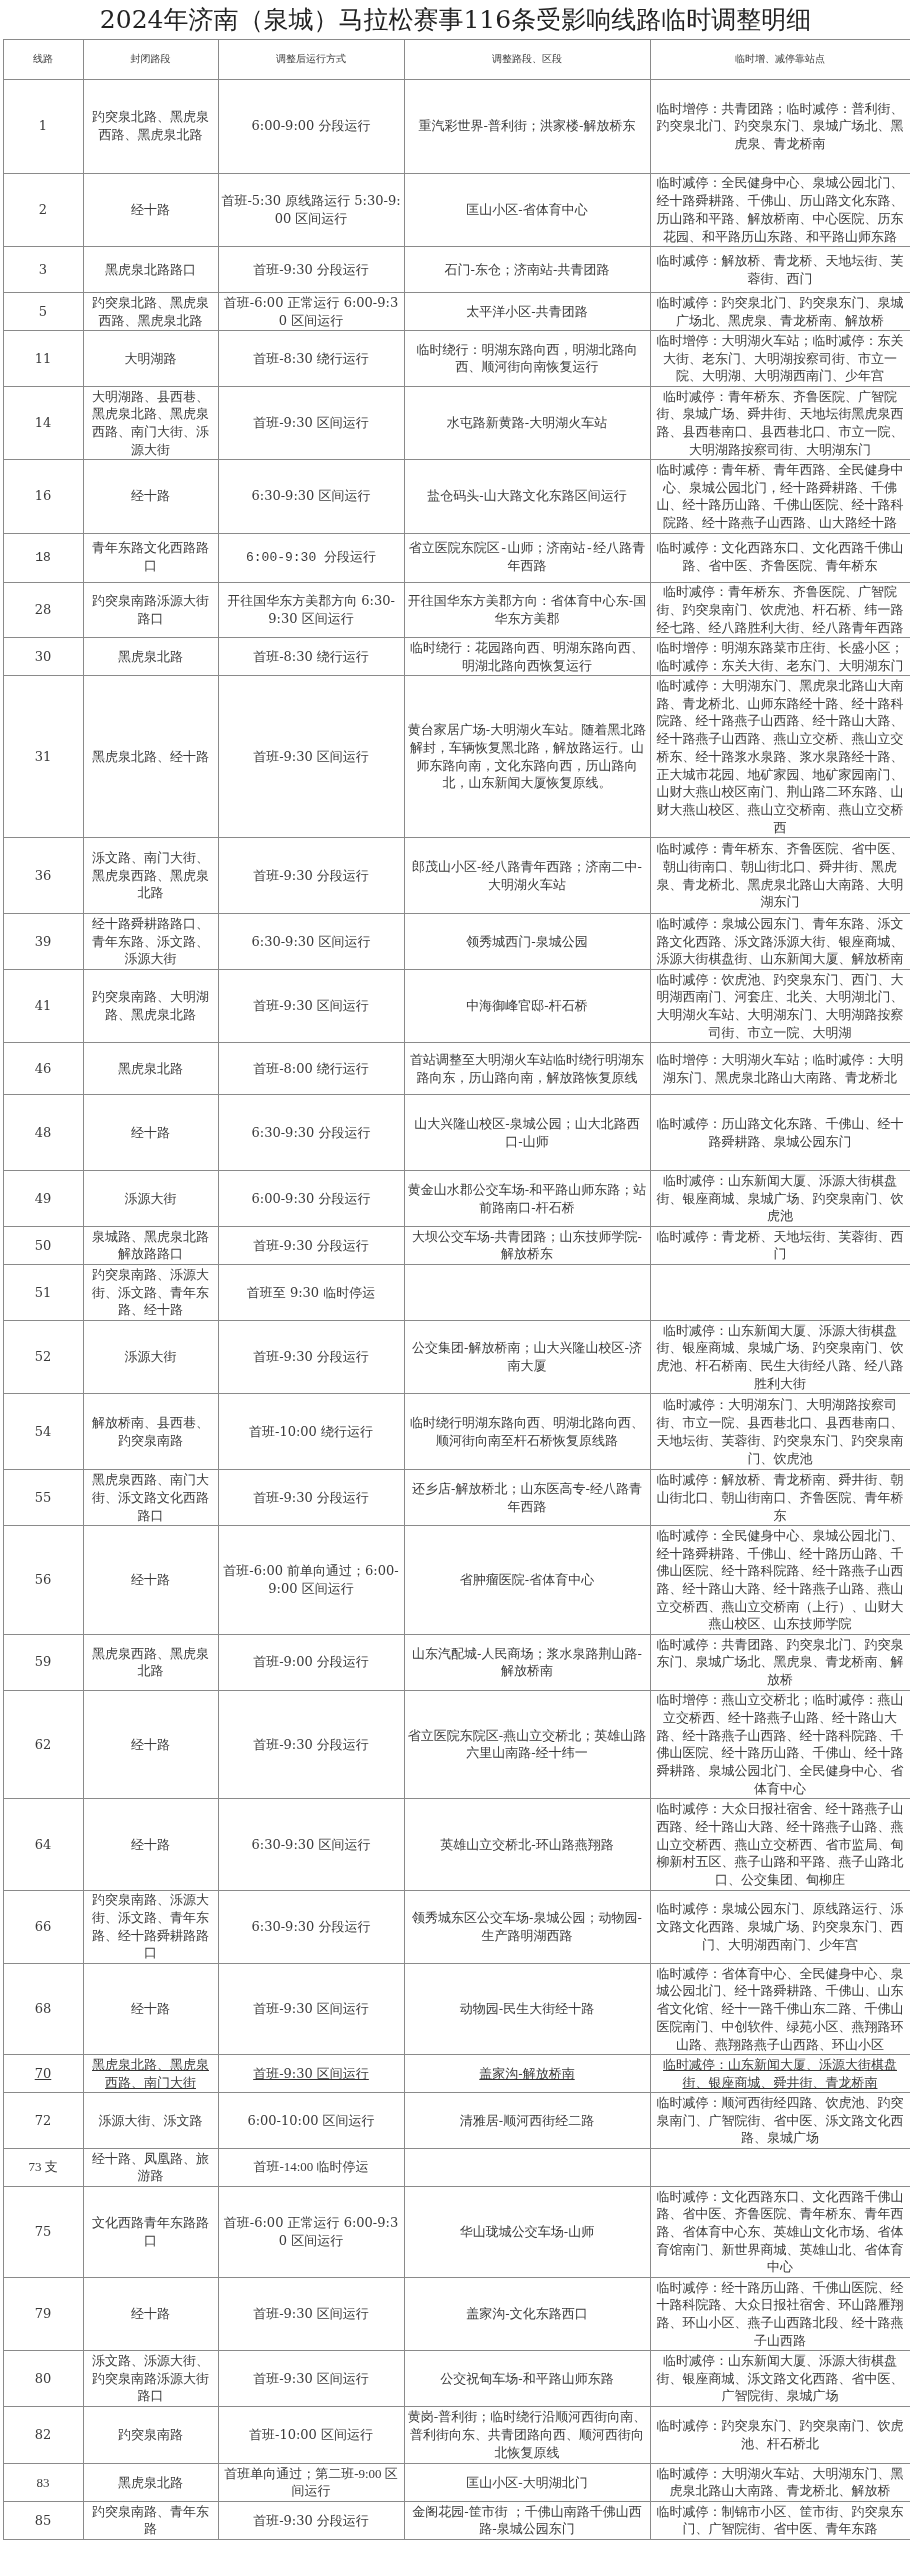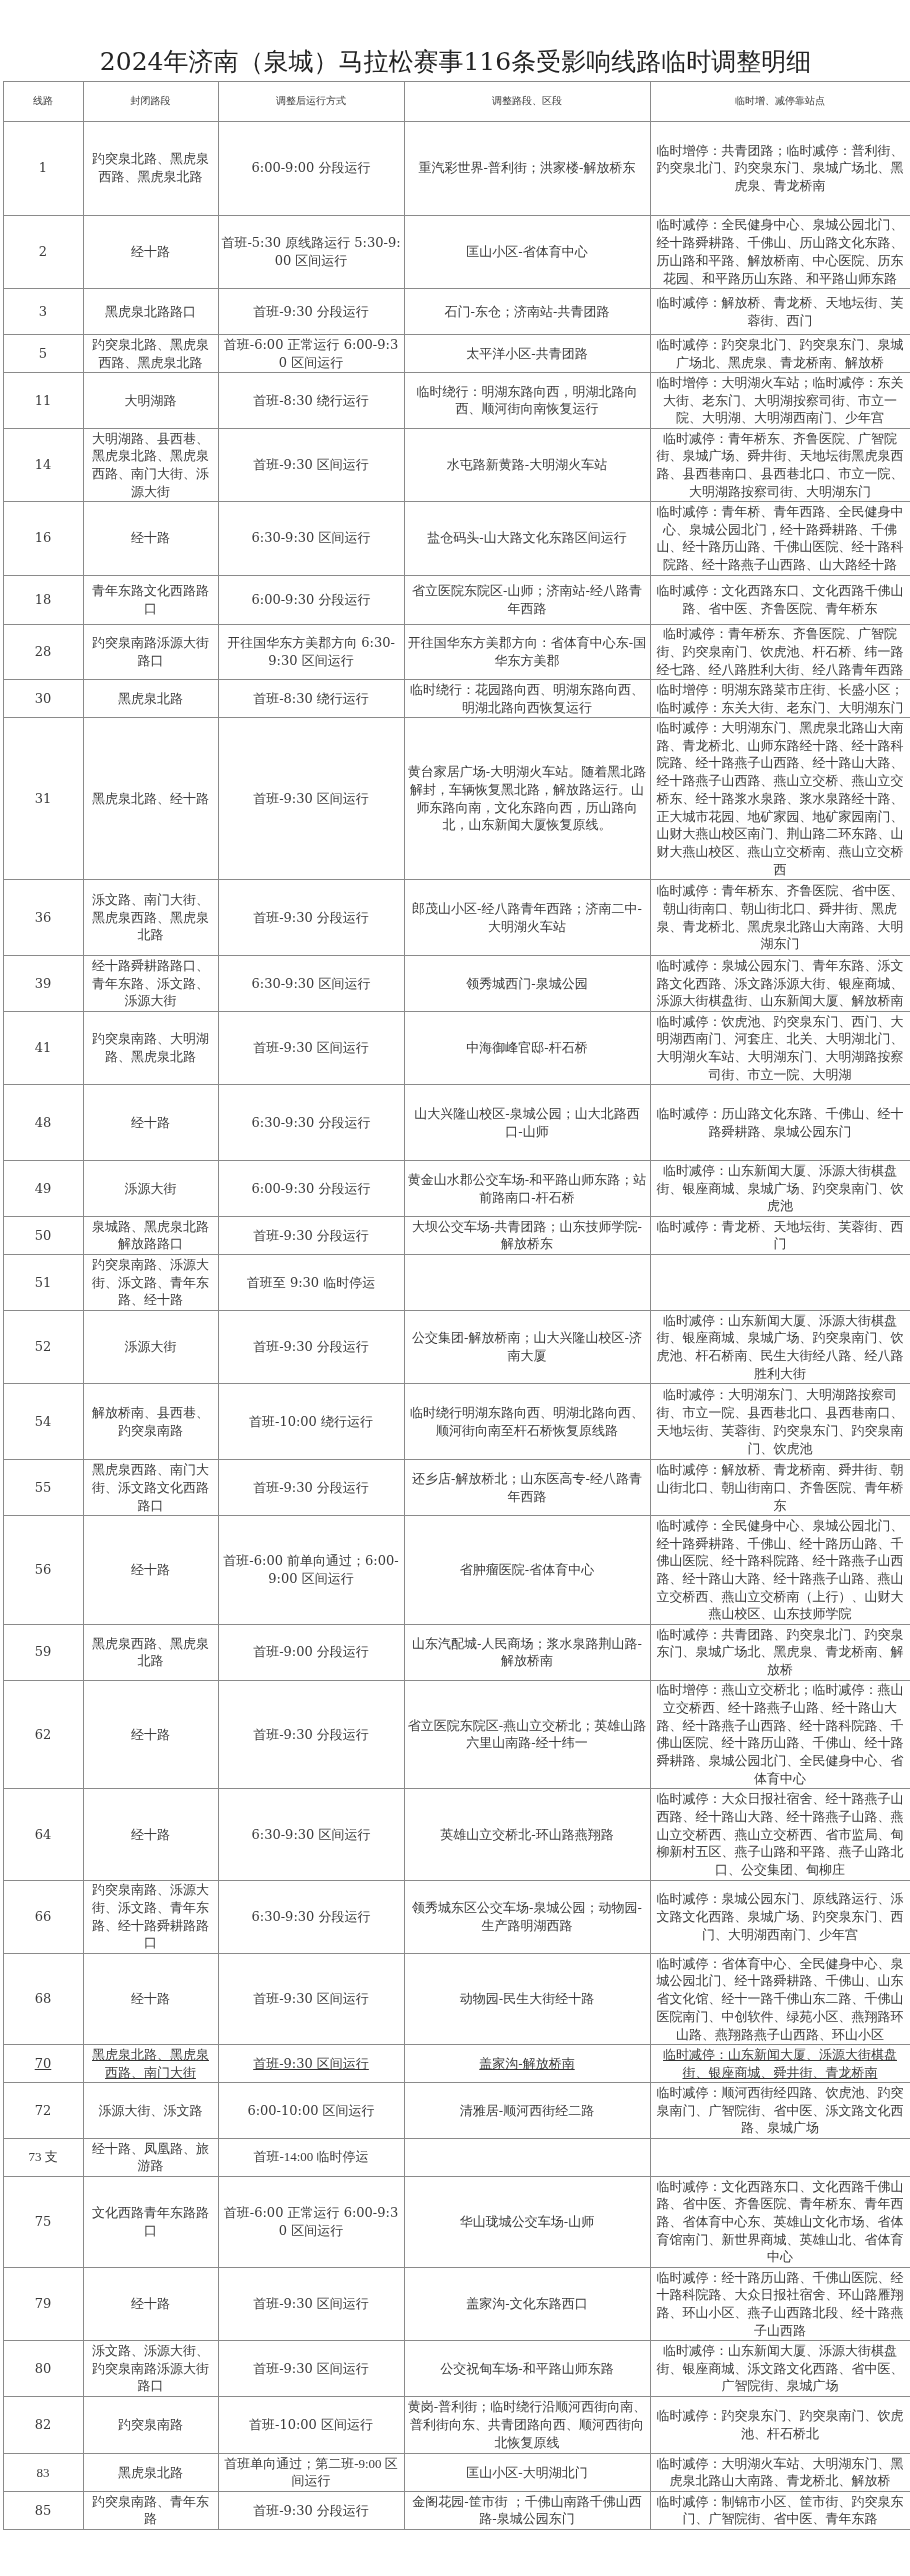--- a/index.html
+++ b/index.html
@@ -1,17 +1,17 @@
 <!DOCTYPE html>
 <html style="font-size:13.5px"><head>
 <meta charset="utf-8">
 <style>
   html, body { margin:0; padding:0; background:#ffffff; }
   body { width:911px; font-family:"DejaVu Serif", "Liberation Serif", serif; color:#333; }
-  .title { text-align:center; font-size:25px; height:39px; line-height:39px; padding-top:10px; color:#222; letter-spacing:0px;margin-top:32px; }
+  .title { text-align:center; font-size:25px; height:39px; line-height:39px; padding-top:0; color:#222; letter-spacing:0px; }
   table { border-collapse:collapse; margin-left:2.5px; width:906px; table-layout:fixed; }
   td, th { border:1.3px solid #8a8a8a; font-size:13px; line-height:17.7px; text-align:center; vertical-align:middle; padding:0.8px 2.5px; font-weight:normal; color:#3a3a3a; word-break:break-all; }
   th { height:37px; font-size:10px; }
   col.c1 { width:80px; } col.c2 { width:135px; } col.c3 { width:186px; } col.c4 { width:246px; } col.c5 { width:260px; }
 </style>
 </head>
 <body>
 
 <div class="title">2024年济南（泉城）马拉松赛事116条受影响线路临时调整明细</div>
 
@@ -75,21 +75,21 @@
         <td>水屯路新黄路-大明湖火车站</td>
         <td>临时减停：青年桥东、齐鲁医院、广智院街、泉城广场、舜井街、天地坛街黑虎泉西路、县西巷南口、县西巷北口、市立一院、大明湖路按察司街、大明湖东门</td>
       </tr>
       <tr style="height: 69px;">
         <td>16</td>
         <td>经十路</td>
         <td>6:30-9:30 区间运行</td>
         <td>盐仓码头-山大路文化东路区间运行</td>
         <td>临时减停：青年桥、青年西路、全民健身中心、泉城公园北门，经十路舜耕路、千佛山、经十路历山路、千佛山医院、经十路科院路、经十路燕子山西路、山大路经十路</td>
       </tr>
-      <tr style="height: 49px;">
+      <tr style="height: 49px; font-family: Liberation Mono, monospace;">
         <td>18</td>
         <td>青年东路文化西路路口</td>
         <td>6:00-9:30 分段运行</td>
         <td>省立医院东院区-山师；济南站-经八路青年西路</td>
         <td>临时减停：文化西路东口、文化西路千佛山路、省中医、齐鲁医院、青年桥东</td>
       </tr>
       <tr style="height: 52px;">
         <td>28</td>
         <td>趵突泉南路泺源大街路口</td>
         <td>开往国华东方美郡方向 6:30-9:30 区间运行</td>
@@ -123,20 +123,27 @@
         <td>6:30-9:30 区间运行</td>
         <td>领秀城西门-泉城公园</td>
         <td>临时减停：泉城公园东门、青年东路、泺文路文化西路、泺文路泺源大街、银座商城、泺源大街棋盘街、山东新闻大厦、解放桥南</td>
       </tr>
       <tr style="height: 70px;">
         <td>41</td>
         <td>趵突泉南路、大明湖路、黑虎泉北路</td>
         <td>首班-9:30 区间运行</td>
         <td>中海御峰官邸-杆石桥</td>
         <td>临时减停：饮虎池、趵突泉东门、西门、大明湖西南门、河套庄、北关、大明湖北门、大明湖火车站、大明湖东门、大明湖路按察司街、市立一院、大明湖</td>
+      </tr>
+      <tr style="height: 52px;">
+        <td>46</td>
+        <td>黑虎泉北路</td>
+        <td>首班-8:00 绕行运行</td>
+        <td>首站调整至大明湖火车站临时绕行明湖东路向东，历山路向南，解放路恢复原线</td>
+        <td>临时增停：大明湖火车站；临时减停：大明湖东门、黑虎泉北路山大南路、青龙桥北</td>
       </tr>
       <tr style="height: 76px; padding-left: 36px;">
         <td>48</td>
         <td>经十路</td>
         <td>6:30-9:30 分段运行</td>
         <td>山大兴隆山校区-泉城公园；山大北路西口-山师</td>
         <td>临时减停：历山路文化东路、千佛山、经十路舜耕路、泉城公园东门</td>
       </tr>
       <tr style="height: 35px;">
         <td>49</td>

